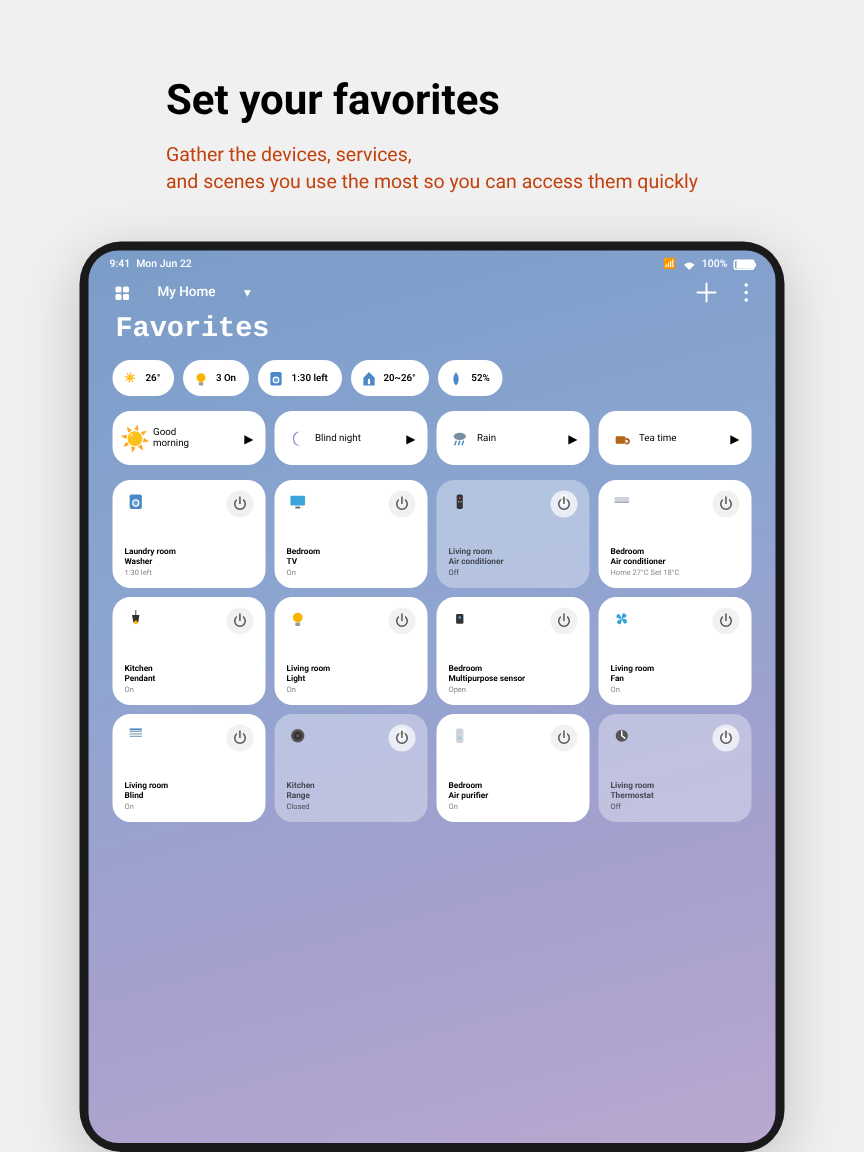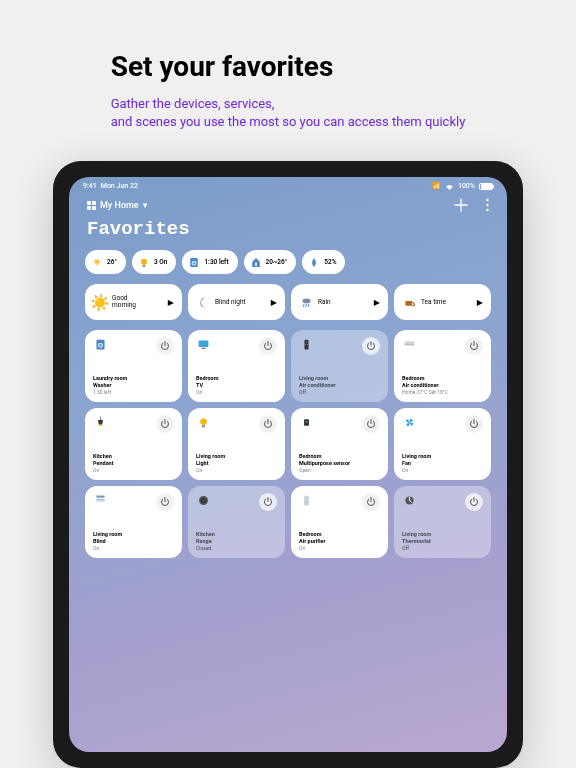--- a/index.html
+++ b/index.html
@@ -20,29 +20,29 @@
   padding: 50px 20px 30px;
 }
 .marketing-title {
   font-size: 28px;
   font-weight: 700;
   color: #000;
   margin-bottom: 12px;
 }
 .marketing-sub {
   font-size: 13px;
-  color: #6d28d9;
+  color: #c2410c;
   line-height: 1.4;
 }
 .tablet-frame {
   width: 470px;
   height: 620px;
   background: #1a1a1a;
   border-radius: 28px;
-  padding: 16px;
+  padding: 6px;
   box-shadow: 0 10px 40px rgba(0,0,0,0.2);
   overflow: hidden;
 }
 .tablet-screen {
   width: 100%;
   height: 100%;
   background: linear-gradient(165deg, #7a9dc8 0%, #8ba5d0 35%, #a5a0ce 70%, #b9a8d0 100%);
   border-radius: 20px;
   overflow: hidden;
   position: relative;
@@ -82,21 +82,21 @@
 }
 .header-row {
   display: flex;
   justify-content: space-between;
   align-items: center;
   padding: 6px 18px 4px;
 }
 .home-selector {
   display: flex;
   align-items: center;
-  gap: 4px;
+  gap: 19px;
   font-size: 9px;
   font-weight: 500;
 }
 .grid-icon {
   width: 9px; height: 9px;
   display: grid;
   grid-template-columns: 1fr 1fr;
   grid-template-rows: 1fr 1fr;
   gap: 1.2px;
 }

